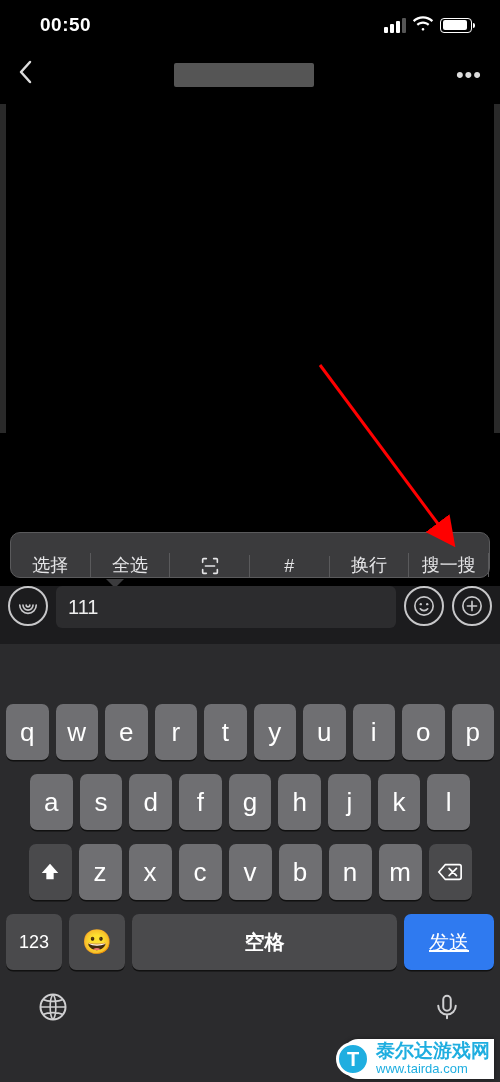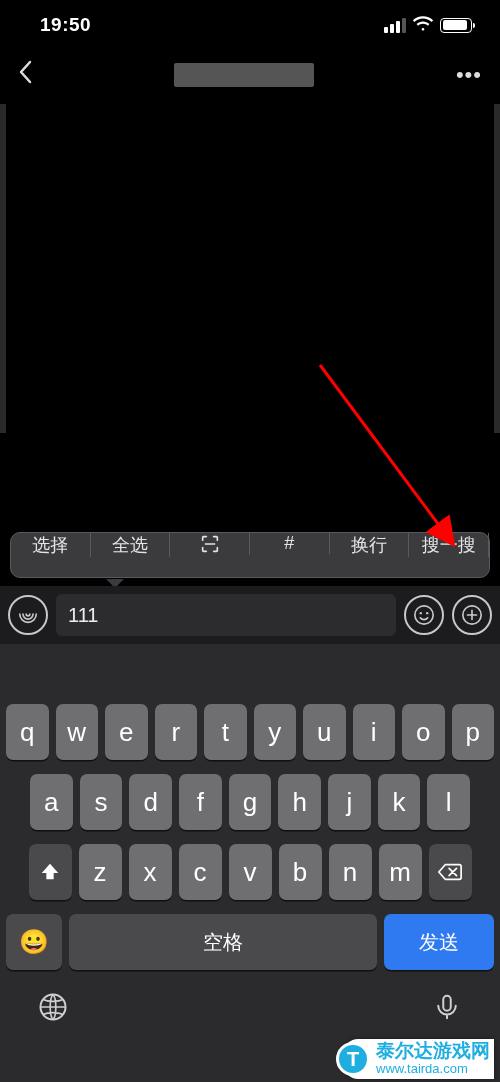--- a/index.html
+++ b/index.html
@@ -23,49 +23,49 @@
   
   .nav-bar { height: 50px; display: flex; align-items: center; justify-content: space-between; padding: 0 18px; }
   .back { font-size: 26px; color: #dcdcdc; }
   .nav-title-mask { width: 140px; height: 24px; background: #555; border-radius: 2px; }
   .more-dots { font-size: 22px; letter-spacing: 1px; color: #dcdcdc; }
 
   
   .content { position: absolute; top: 104px; left: 0; right: 0; bottom: 649px; background: #000; border-left: 6px solid #2a2a2a; border-right: 6px solid #2a2a2a; }
 
   
-  .text-menu { position: absolute; top: 532px; left: 10px; right: 10px; height: 46px; background: #3b3b3d; border: 1px solid #5a5a5c; border-radius: 10px; display: flex; align-items: flex-start; }
+  .text-menu { position: absolute; top: 532px; left: 10px; right: 10px; height: 46px; background: #3b3b3d; border: 1px solid #5a5a5c; border-radius: 10px; display: flex; align-items: flex-end; }
   .text-menu .cell { flex: 1; display: flex; align-items: center; justify-content: center; font-size: 18px; color: #e5e5e7; border-right: 1px solid #5a5a5c; }
   .text-menu .cell:last-child { border-right: none; }
   .text-menu .cell.icon svg { width: 22px; height: 22px; }
   .text-menu .tail { position: absolute; top: 46px; left: 95px; width: 0; height: 0; border-left: 9px solid transparent; border-right: 9px solid transparent; border-top: 9px solid #3b3b3d; }
 
   
-  .input-row { position: absolute; top: 586px; left: 0; right: 0; height: 58px; background: #1c1c1e; display: flex; align-items: center; padding: 0 8px; gap: 8px; }
+  .input-row { position: absolute; top: 586px; left: 0; right: 0; height: 58px; background: #1c1c1e; display: flex; align-items: flex-start; padding: 0 8px; gap: 8px; }
   .round-btn { width: 40px; height: 40px; border: 2px solid #c7c7c9; border-radius: 50%; display: flex; align-items: center; justify-content: center; flex-shrink: 0; }
   .round-btn svg { width: 22px; height: 22px; }
   .text-input { flex: 1; height: 42px; background: #2c2c2e; border-radius: 6px; padding: 0 12px; font-size: 20px; color: #eee; display: flex; align-items: center; }
 
   
   .keyboard { position: absolute; top: 644px; left: 0; right: 0; bottom: 0; background: #2b2b2d; padding-top: 60px; }
   .krow { display: flex; justify-content: center; gap: 7px; padding: 0 6px; margin-bottom: 14px; }
   .key { height: 56px; background: #6f6f72; border-radius: 7px; display: flex; align-items: center; justify-content: center; font-size: 26px; color: #fff; box-shadow: 0 1.5px 0 #111; }
   .krow.r1 .key { width: 43px; }
   .krow.r2 { padding: 0 30px; }
   .krow.r2 .key { width: 43px; }
   .krow.r3 { padding: 0 6px; gap: 7px; }
   .krow.r3 .key { width: 43px; }
   .key.dark { background: #4a4a4c; }
   .key.shift { width: 56px; }
   .key.del { width: 56px; }
   .krow.r4 { padding: 0 6px; gap: 7px; }
   .key.k123 { width: 56px; font-size: 18px; }
   .key.emoji { width: 56px; font-size: 24px; }
-  .key.space { flex: 1; font-size: 20px; }
-  .key.send { width: 110px; background: #2f7af0; font-size: 20px; }
+  .key.space { flex: 1; font-size: 20px; font-weight: bold; }
+  .key.send { width: 90px; background: #2f7af0; font-size: 20px; text-decoration: underline; }
 
   
   .bottom-row { position: absolute; bottom: 46px; left: 0; right: 0; height: 54px; display: flex; align-items: center; justify-content: space-between; padding: 0 38px; }
   .globe, .mic { color: #cfcfd1; }
   .globe svg, .mic svg { width: 30px; height: 30px; }
 
   
   .arrow { position: absolute; top: 355px; left: 310px; width: 180px; height: 200px; pointer-events: none; }
 
   
@@ -73,21 +73,21 @@
   .wm-badge { display: flex; align-items: center; background: #fff; border-radius: 14px 0 0 14px; padding: 2px 4px 2px 2px; box-shadow: 0 0 4px rgba(0,0,0,.4); }
   .wm-logo { width: 34px; height: 34px; background: #1faee0; border-radius: 50%; display:flex; align-items:center; justify-content:center; color:#fff; font-size:20px; font-weight:bold; border:3px solid #fff; margin-left:-10px;}
   .wm-text { margin-left: 6px; line-height: 1.1; }
   .wm-text .t1 { color:#1faee0; font-weight: 700; font-size: 19px; }
   .wm-text .t2 { color:#1faee0; font-size: 13px; }
 </style>
 </head>
 <body>
 
 <div class="status-bar">
-  <div class="time">19:50</div>
+  <div class="time">00:50</div>
   <div class="right">
     <span class="bars">
         <span></span>
         <span></span>
         <span></span>
         <span></span>
       </span>
     <span>
       <svg class="wifi" viewBox="0 0 24 18">
           <path d="M12 17.5c-.8 0-1.5-.7-1.5-1.5s.7-1.5 1.5-1.5 1.5.7 1.5 1.5-.7 1.5-1.5 1.5zM6.5 12 4.8 10.2C6.7 8.4 9.3 7.3 12 7.3s5.3 1.1 7.2 2.9L17.5 12C16 10.6 14.1 9.8 12 9.8s-4 .8-5.5 2.2zM2.3 7.8.6 6C3.6 3.2 7.7 1.5 12 1.5s8.4 1.7 11.4 4.5l-1.7 1.8C19.1 5.4 15.7 4 12 4S4.9 5.4 2.3 7.8z" fill="#fff"></path>
@@ -188,20 +188,21 @@
     <div class="key">n</div>
     <div class="key">m</div>
     <div class="key dark del">
       <svg width="26" height="22" viewBox="0 0 28 22">
           <path d="M9 3h15a2 2 0 0 1 2 2v12a2 2 0 0 1-2 2H9l-7-8 7-8z" fill="none" stroke="#fff" stroke-width="1.8"></path>
           <path d="M13 7l8 8M21 7l-8 8" stroke="#fff" stroke-width="1.8" stroke-linecap="round"></path>
         </svg>
     </div>
   </div>
   <div class="krow r4">
+    <div class="key dark k123">123</div>
     <div class="key dark emoji">😀</div>
     <div class="key dark space">空格</div>
     <div class="key send">发送</div>
   </div>
 
   <div class="bottom-row">
     <span class="globe">
       <svg viewBox="0 0 24 24">
           <circle cx="12" cy="12" r="10" stroke="#cfcfd1" stroke-width="1.6" fill="none"></circle>
           <path d="M2 12h20M12 2c3 3 3 17 0 20M12 2c-3 3-3 17 0 20M4 6c4 2 12 2 16 0M4 18c4-2 12-2 16 0" stroke="#cfcfd1" stroke-width="1.3" fill="none"></path>

